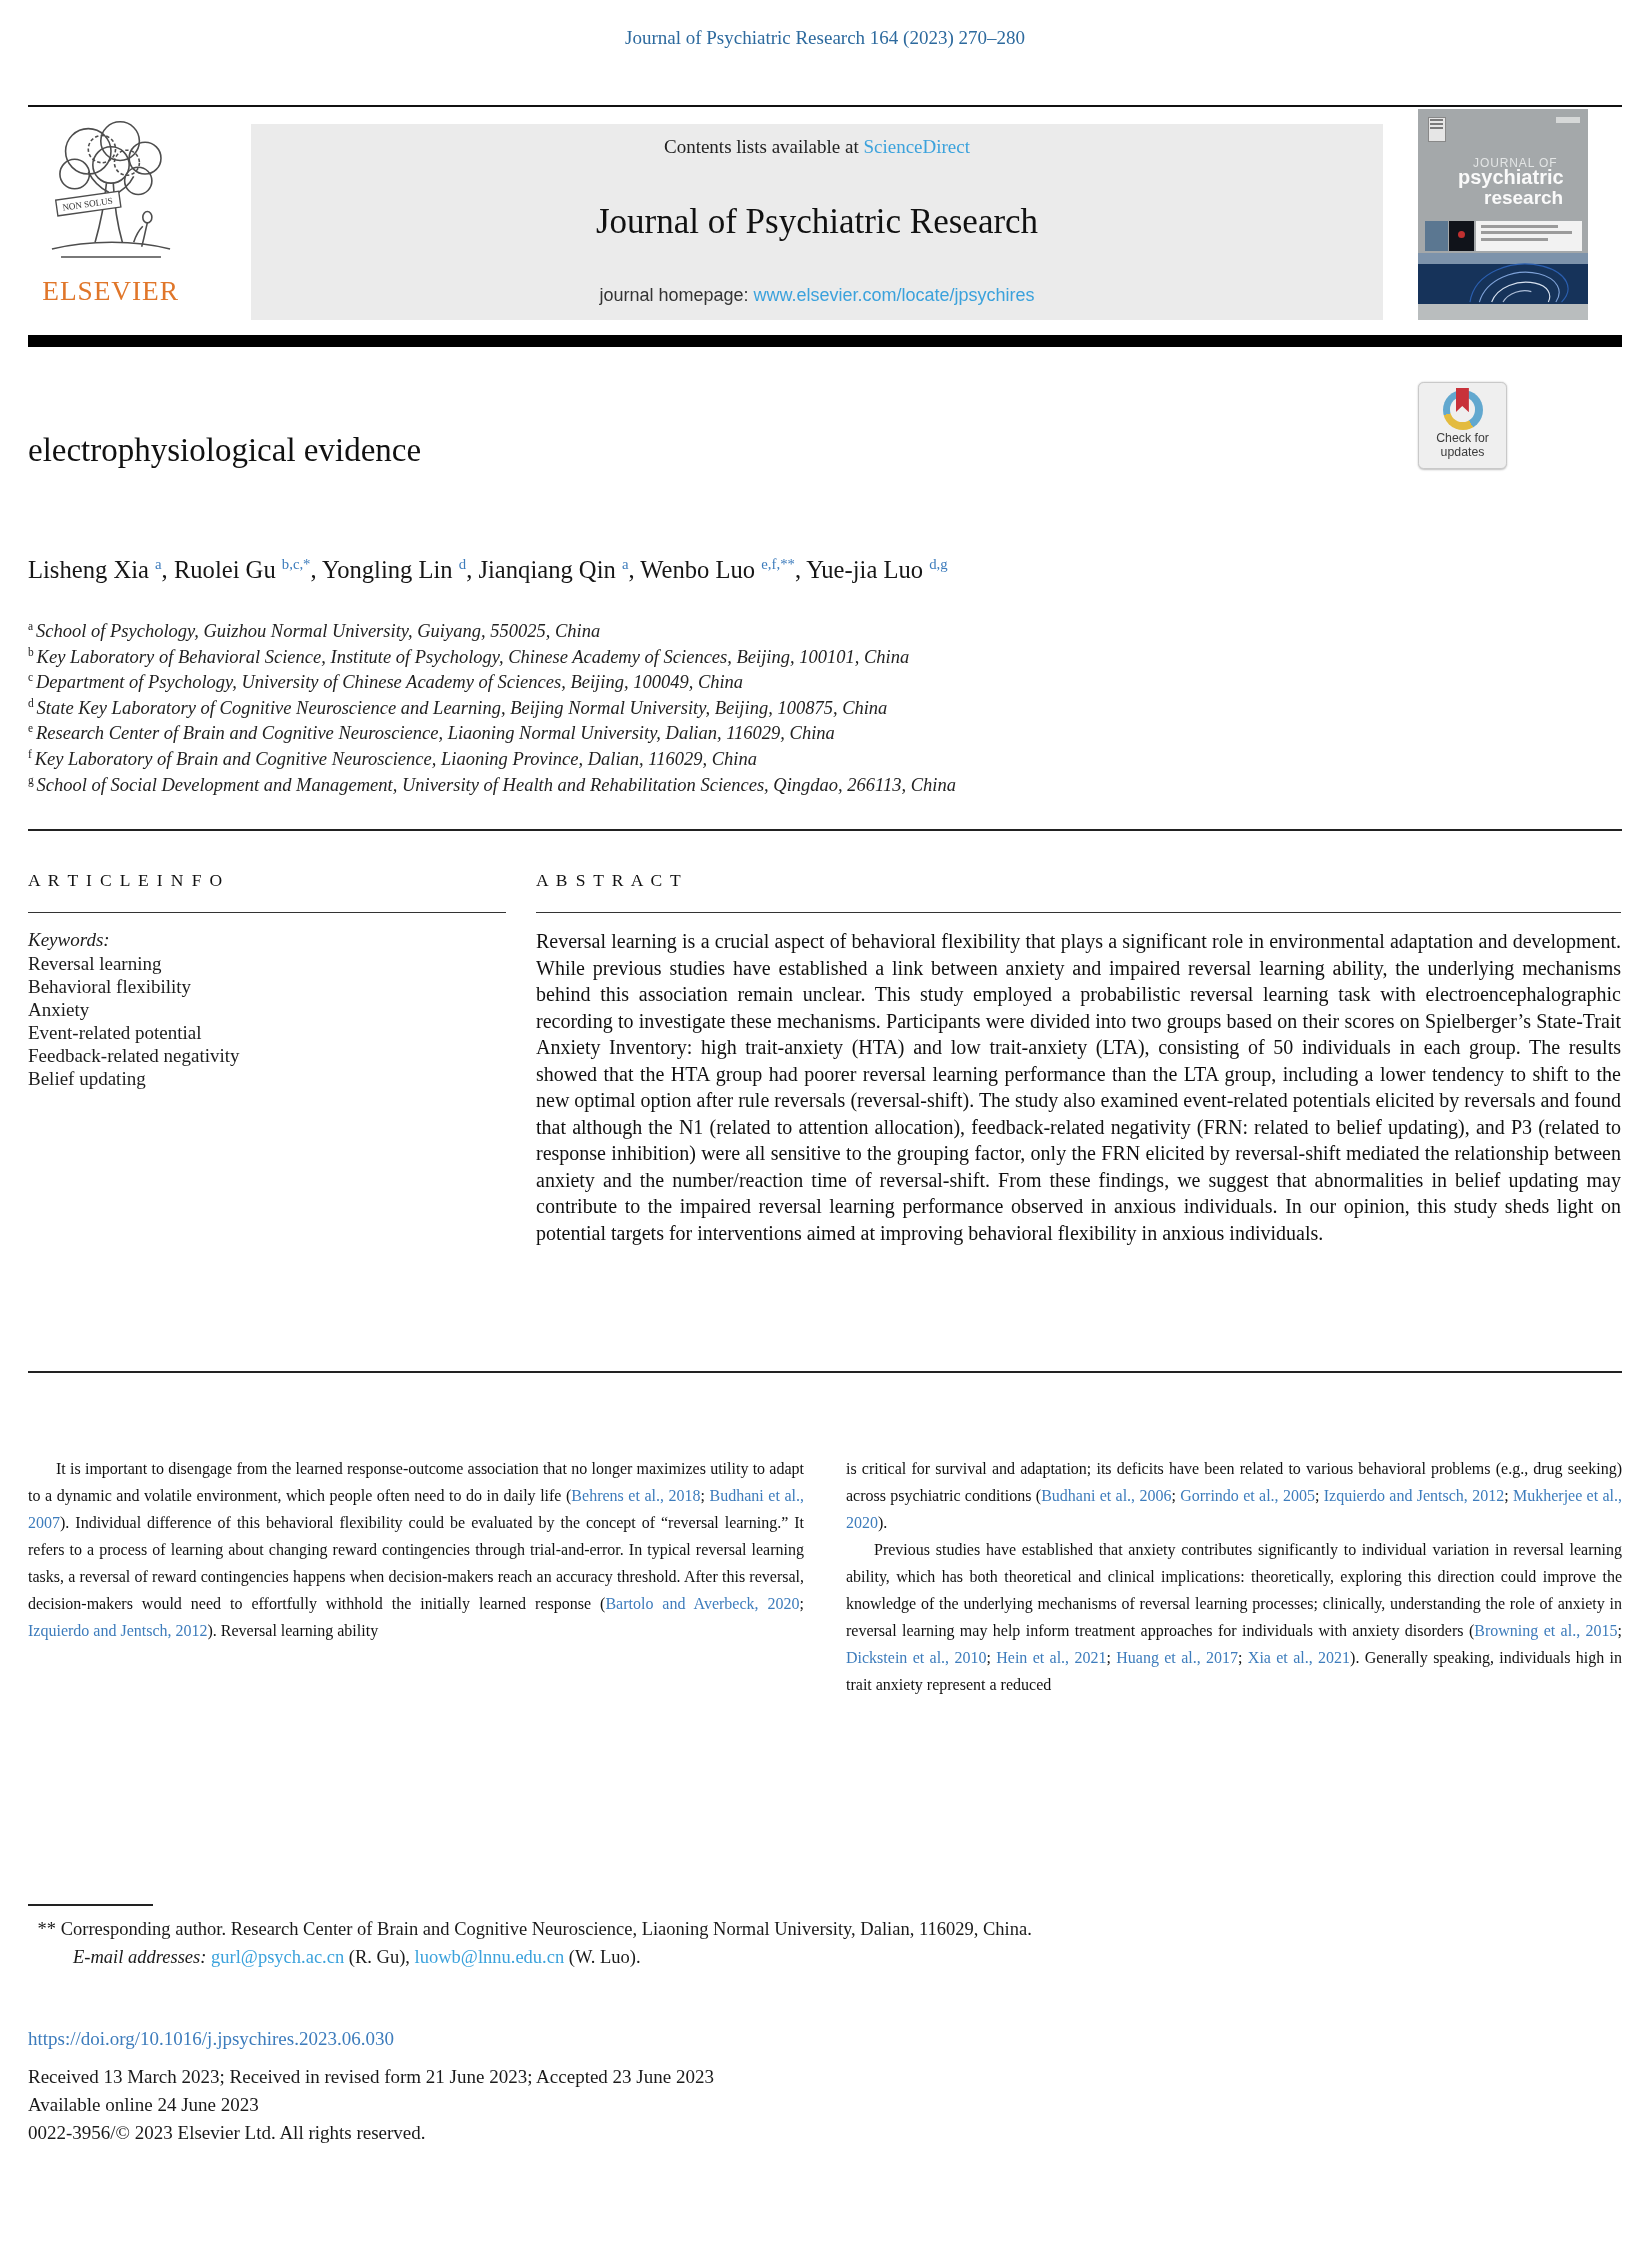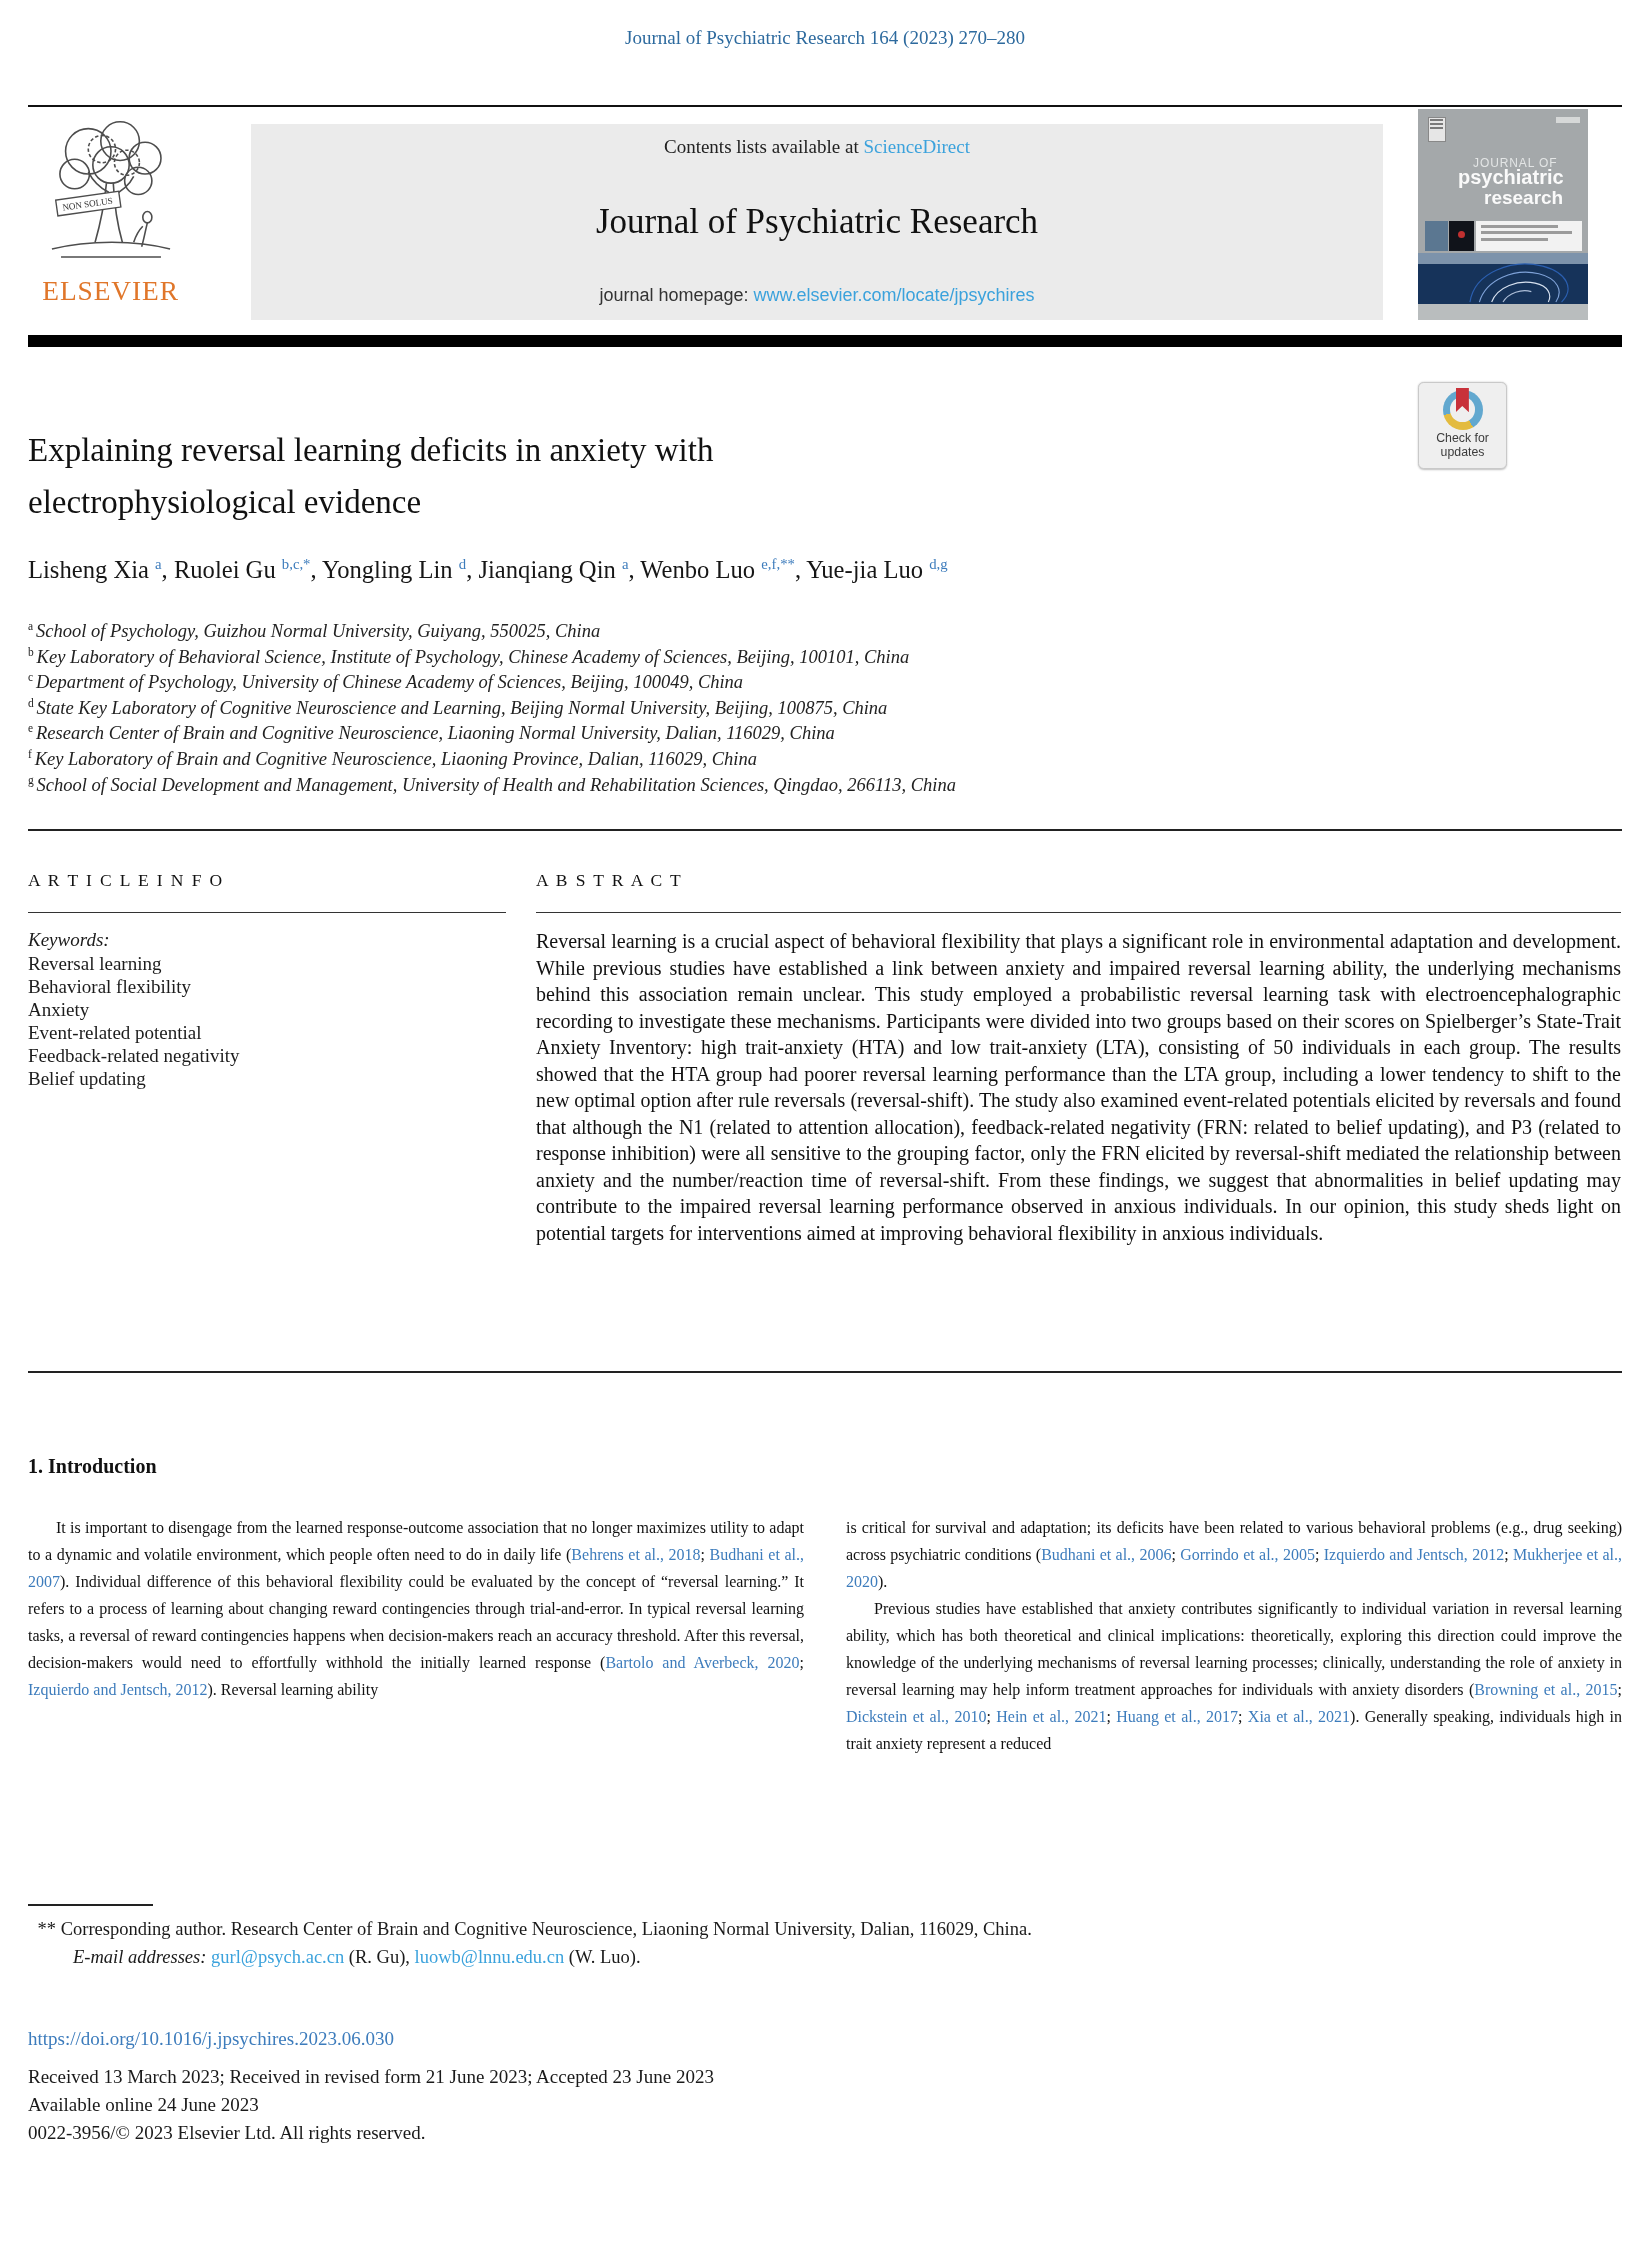--- a/index.html
+++ b/index.html
@@ -182,21 +182,20 @@
   <div class="black-bar"></div>
 
   <div class="crossmark">
     <div class="cm-ring">
       <div class="cm-flag"></div>
     </div>
     <div class="cm-text"><span>Check for</span><br><span>updates</span></div>
   </div>
 
   <div class="art-title">
-    <div>Explaining reversal learning deficits in anxiety with</div>
     <div>electrophysiological evidence</div>
   </div>
 
   <div class="authors"><span>Lisheng Xia </span><sup class="link-cite sup">a</sup><span>, Ruolei Gu </span><sup class="link-cite sup">b,c,*</sup><span>, Yongling Lin </span><sup class="link-cite sup">d</sup><span>, Jianqiang Qin </span><sup class="link-cite sup">a</sup><span>, Wenbo Luo </span><sup class="link-cite sup">e,f,**</sup><span>, Yue-jia Luo </span><sup class="link-cite sup">d,g</sup></div>
 
   <div class="affils">
     <div class="affil-row"><sup class="sup">a </sup><span class="italic">School of Psychology, Guizhou Normal University, Guiyang, 550025, China</span></div>
     <div class="affil-row"><sup class="sup">b </sup><span class="italic">Key Laboratory of Behavioral Science, Institute of Psychology, Chinese Academy of Sciences, Beijing, 100101, China</span></div>
     <div class="affil-row"><sup class="sup">c </sup><span class="italic">Department of Psychology, University of Chinese Academy of Sciences, Beijing, 100049, China</span></div>
     <div class="affil-row"><sup class="sup">d </sup><span class="italic">State Key Laboratory of Cognitive Neuroscience and Learning, Beijing Normal University, Beijing, 100875, China</span></div>
@@ -220,21 +219,20 @@
     </div>
     <div class="abs-col">
       <div class="sec-head">A B S T R A C T</div>
       <div class="abs-text">Reversal learning is a crucial aspect of behavioral flexibility that plays a significant role in environmental adaptation and development. While previous studies have established a link between anxiety and impaired reversal learning ability, the underlying mechanisms behind this association remain unclear. This study employed a probabilistic reversal learning task with electroencephalographic recording to investigate these mechanisms. Participants were divided into two groups based on their scores on Spielberger’s State-Trait Anxiety Inventory: high trait-anxiety (HTA) and low trait-anxiety (LTA), consisting of 50 individuals in each group. The results showed that the HTA group had poorer reversal learning performance than the LTA group, including a lower tendency to shift to the new optimal option after rule reversals (reversal-shift). The study also examined event-related potentials elicited by reversals and found that although the N1 (related to attention allocation), feedback-related negativity (FRN: related to belief updating), and P3 (related to response inhibition) were all sensitive to the grouping factor, only the FRN elicited by reversal-shift mediated the relationship between anxiety and the number/reaction time of reversal-shift. From these findings, we suggest that abnormalities in belief updating may contribute to the impaired reversal learning performance observed in anxious individuals. In our opinion, this study sheds light on potential targets for interventions aimed at improving behavioral flexibility in anxious individuals.</div>
     </div>
   </div>
 
   <div class="rule rule-abs-bottom"></div>
 
   <div class="intro">
-    <h2>1. Introduction</h2>
     <div class="cols">
       <div class="col col-left">
         <div class="p-indent"><span>It is important to disengage from the learned response-outcome association that no longer maximizes utility to adapt to a dynamic and volatile environment, which people often need to do in daily life (</span><span class="link-cite">Behrens et al., 2018</span><span>; </span><span class="link-cite">Budhani et al., 2007</span><span>). Individual difference of this behavioral flexibility could be evaluated by the concept of “reversal learning.” It refers to a process of learning about changing reward contingencies through trial-and-error. In typical reversal learning tasks, a reversal of reward contingencies happens when decision-makers reach an accuracy threshold. After this reversal, decision-makers would need to effortfully withhold the initially learned response (</span><span class="link-cite">Bartolo and Averbeck, 2020</span><span>; </span><span class="link-cite">Izquierdo and Jentsch, 2012</span><span>). Reversal learning ability</span></div>
       </div>
       <div class="col col-right">
         <div><span>is critical for survival and adaptation; its deficits have been related to various behavioral problems (e.g., drug seeking) across psychiatric conditions (</span><span class="link-cite">Budhani et al., 2006</span><span>; </span><span class="link-cite">Gorrindo et al., 2005</span><span>; </span><span class="link-cite">Izquierdo and Jentsch, 2012</span><span>; </span><span class="link-cite">Mukherjee et al., 2020</span><span>).</span></div>
         <div class="p-indent"><span>Previous studies have established that anxiety contributes significantly to individual variation in reversal learning ability, which has both theoretical and clinical implications: theoretically, exploring this direction could improve the knowledge of the underlying mechanisms of reversal learning processes; clinically, understanding the role of anxiety in reversal learning may help inform treatment approaches for individuals with anxiety disorders (</span><span class="link-cite">Browning et al., 2015</span><span>; </span><span class="link-cite">Dickstein et al., 2010</span><span>; </span><span class="link-cite">Hein et al., 2021</span><span>; </span><span class="link-cite">Huang et al., 2017</span><span>; </span><span class="link-cite">Xia et al., 2021</span><span>). Generally speaking, individuals high in trait anxiety represent a reduced</span></div>
       </div>
     </div>
   </div>

